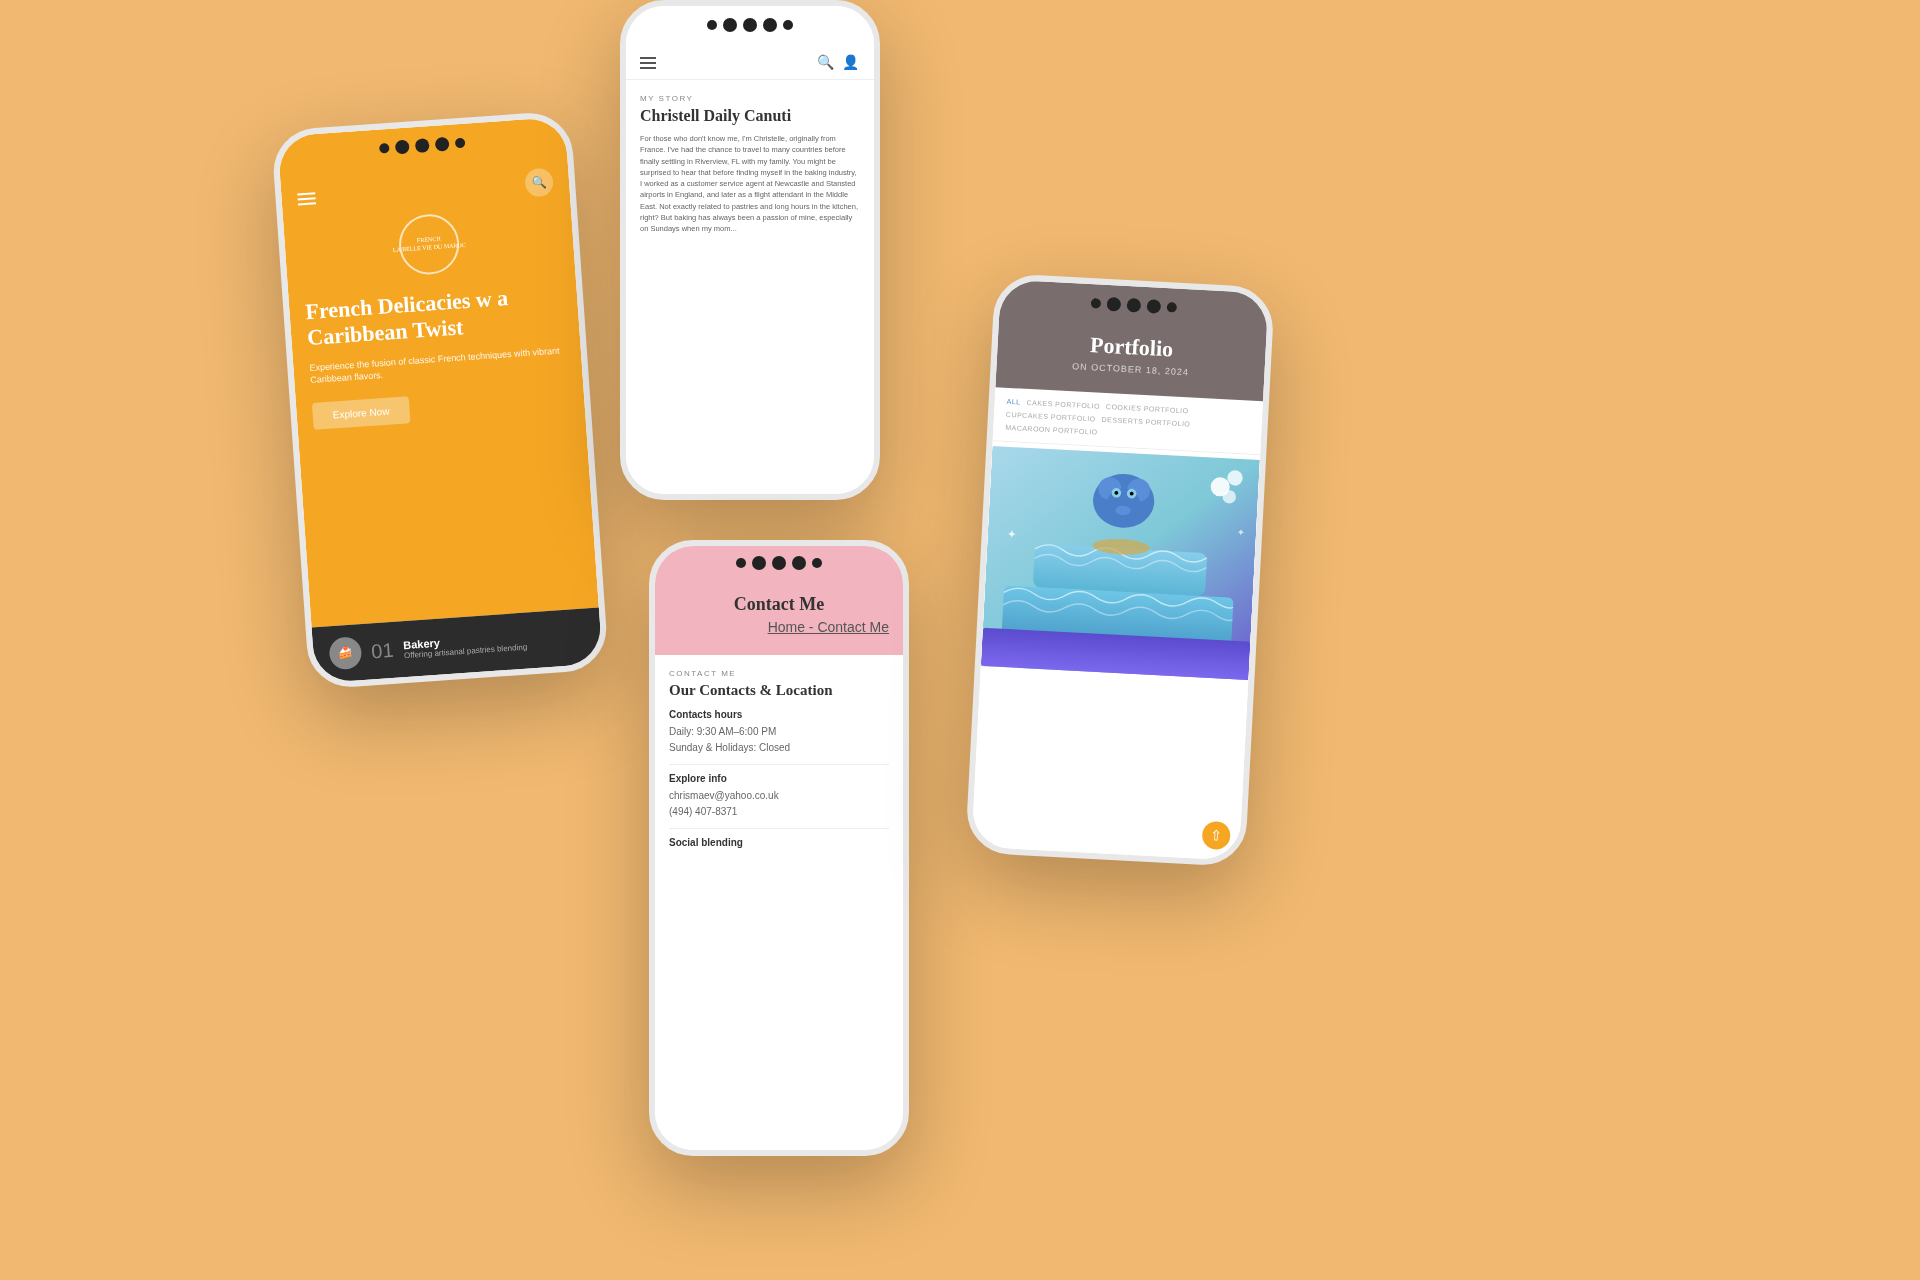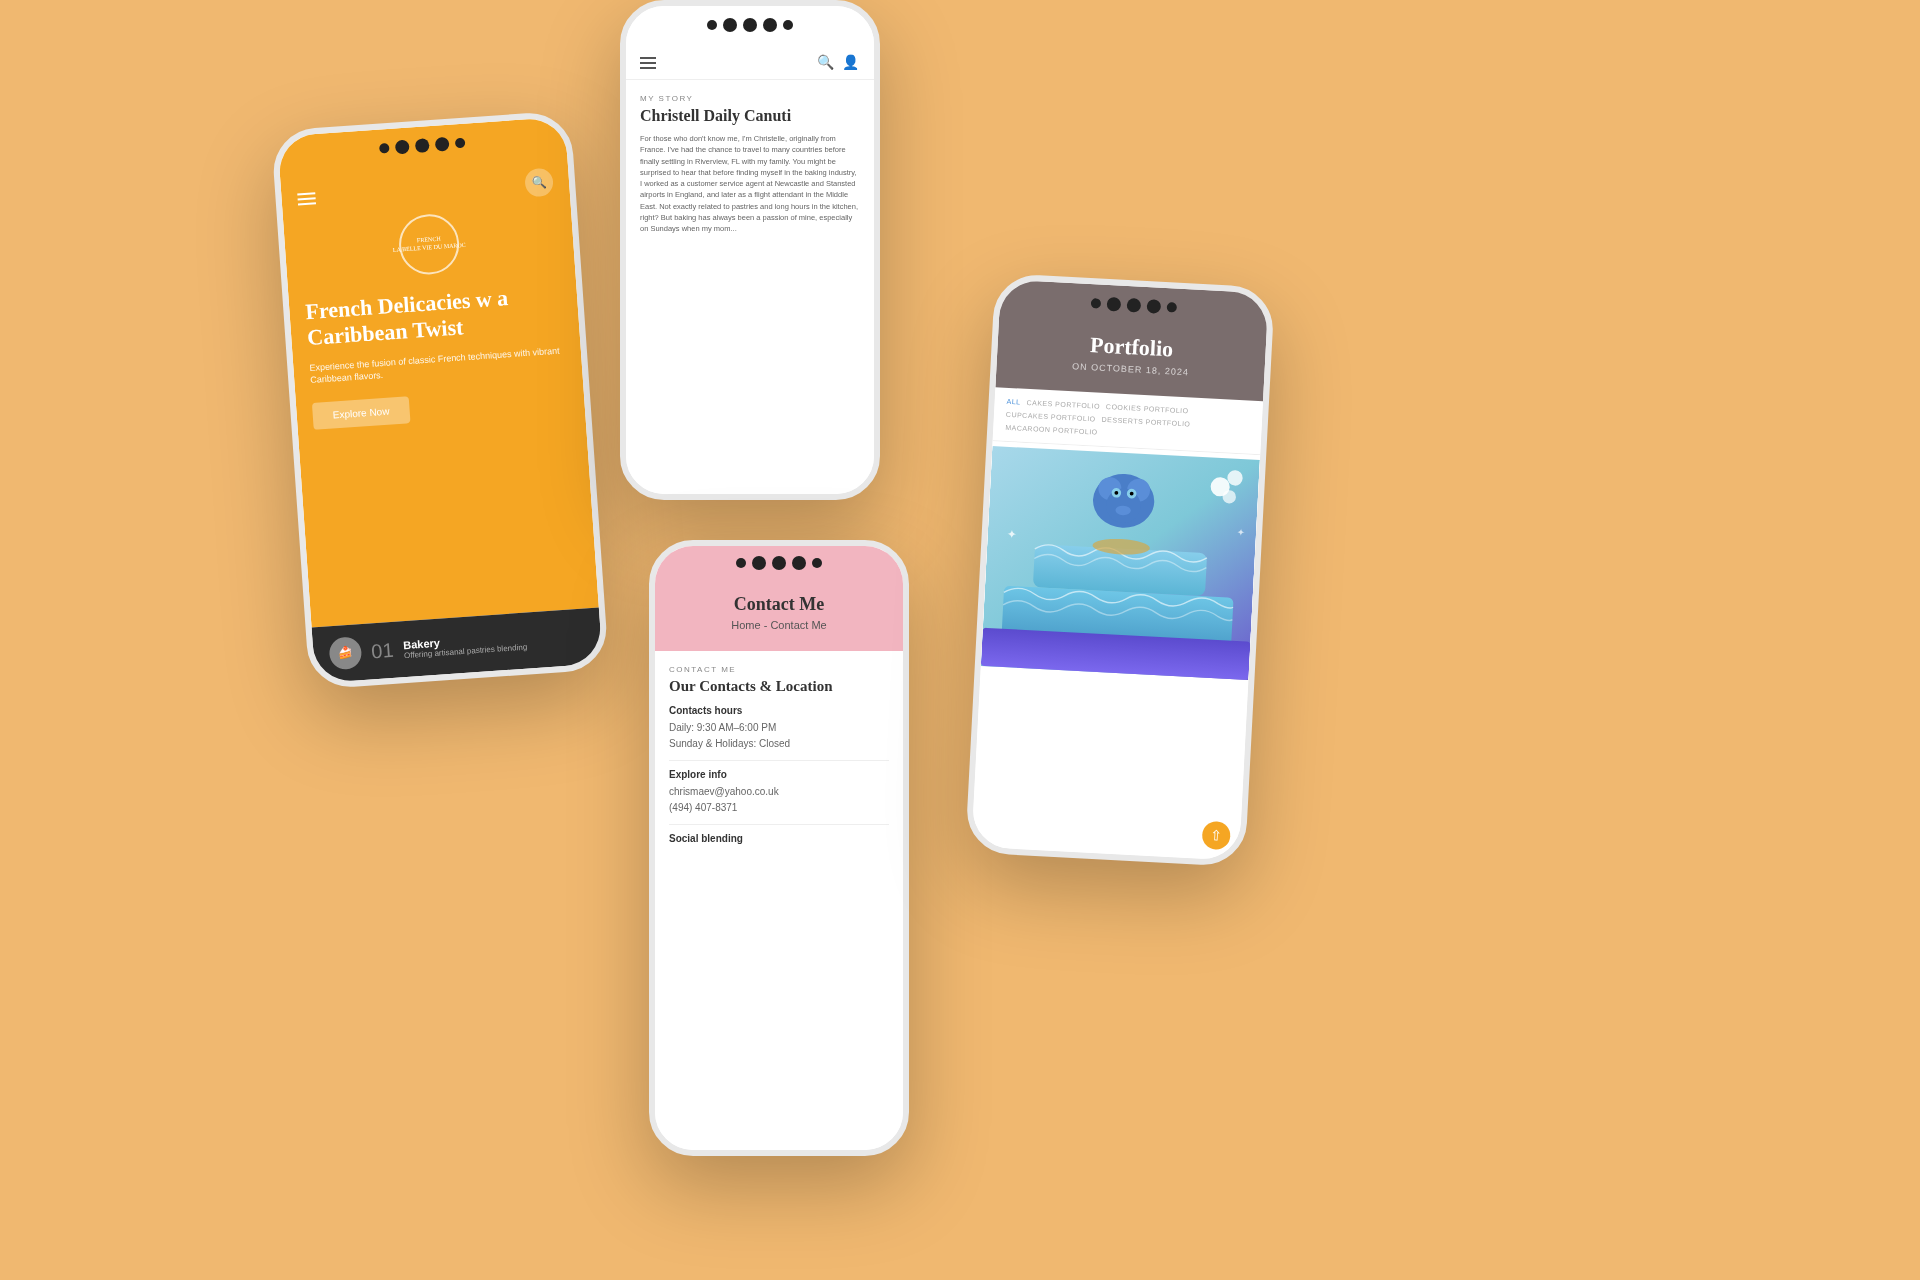--- a/index.html
+++ b/index.html
@@ -213,22 +213,22 @@
     #phone3 .p3-hero {
       background: #F2B5C0;
       padding: 48px 14px 20px;
       position: relative;
     }
     .p3-hero-title {
       font-size: 18px; font-weight: bold; color: #333;
       text-align: center; margin-bottom: 4px;
     }
     .p3-breadcrumb {
-      font-size: 11px; color: #555;
-      text-align: center; font-family: Arial, sans-serif;
+      font-size: 14px; color: #555;
+      text-align: right; font-family: Arial, sans-serif; text-decoration: underline;
     }
     #phone3 .p3-content {
       background: #fff;
       padding: 14px;
       flex: 1;
     }
     .p3-section-label {
       font-size: 8px; letter-spacing: 1.5px; color: #888;
       font-family: Arial, sans-serif; margin-bottom: 4px;
       text-transform: uppercase;

